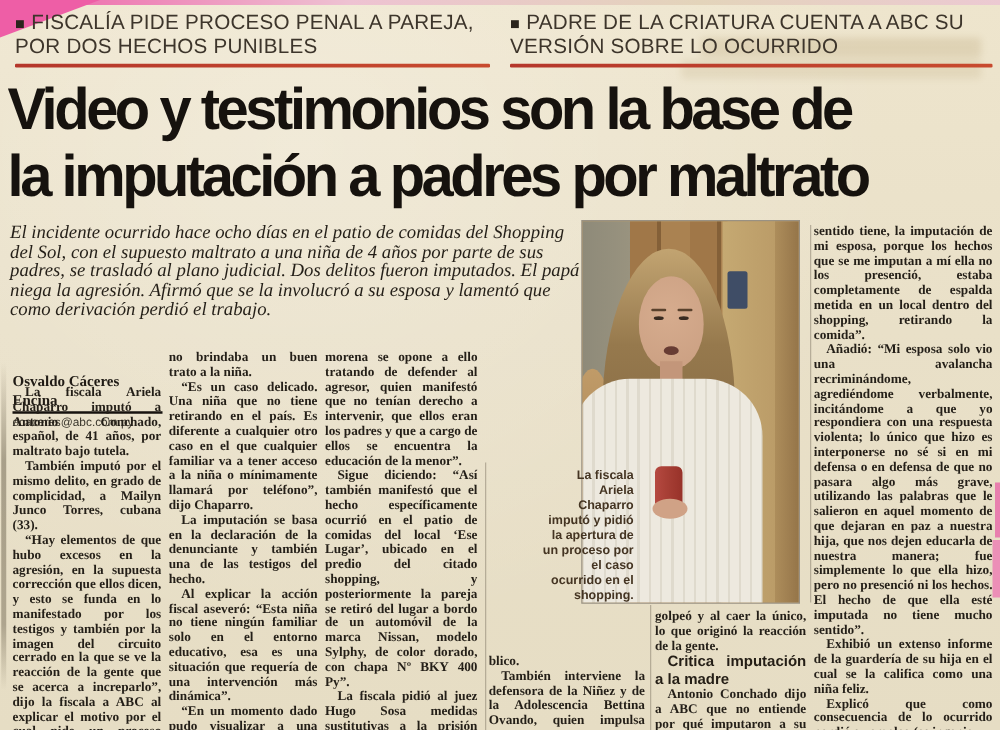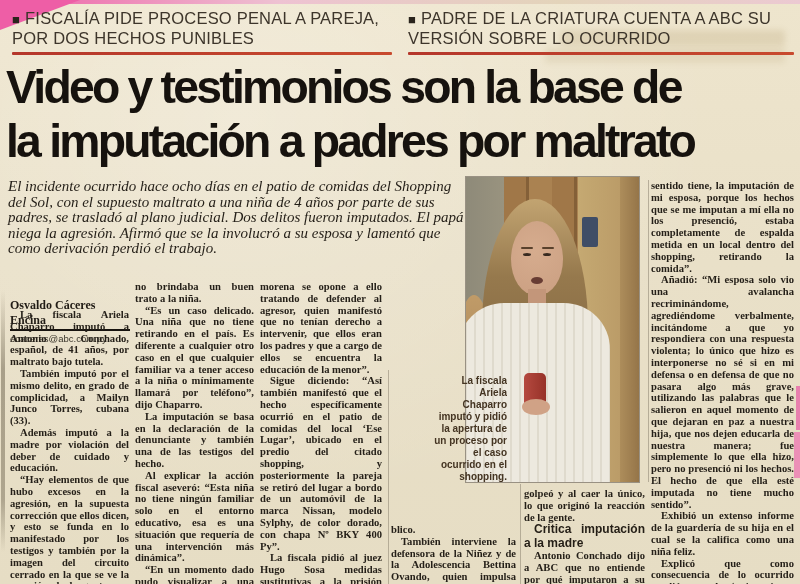--- a/index.html
+++ b/index.html
@@ -136,21 +136,20 @@
   <div class="lede">El incidente ocurrido hace ocho días en el patio de comidas del Shopping del Sol, con el supuesto maltrato a una niña de 4 años por parte de sus padres, se trasladó al plano judicial. Dos delitos fueron imputados. El papá niega la agresión. Afirmó que se la involucró a su esposa y lamentó que como derivación perdió el trabajo.</div>
 
   <div class="byline">
     <div class="name">Osvaldo Cáceres Encina</div>
     <div class="mail">ocaceres@abc.com.py</div>
   </div>
 
   <div class="bodycol c1">
     <p>La fiscala Ariela Chaparro imputó a Antonio Conchado, español, de 41 años, por maltrato bajo tutela.</p>
     <p>También imputó por el mismo delito, en grado de complicidad, a Mailyn Junco Torres, cubana (33).</p>
-    <p>Además imputó a la madre por violación del deber de cuidado y educación.</p>
     <p>“Hay elementos de que hubo excesos en la agresión, en la supuesta corrección que ellos dicen, y esto se funda en lo manifestado por los testigos y también por la imagen del circuito cerrado en la que se ve la reacción de la gente que se acerca a increparlo”, dijo la fiscala a ABC al explicar el motivo por el cual pide un proceso penal para este caso</p>
   </div>
 
   <div class="bodycol c2">
     <p class="noindent">no brindaba un buen trato a la niña.</p>
     <p>“Es un caso delicado. Una niña que no tiene retirando en el país. Es diferente a cualquier otro caso en el que cualquier familiar va a tener acceso a la niña o mínimamente llamará por teléfono”, dijo Chaparro.</p>
     <p>La imputación se basa en la declaración de la denunciante y también una de las testigos del hecho.</p>
     <p>Al explicar la acción fiscal aseveró: “Esta niña no tiene ningún familiar solo en el entorno educativo, esa es una situación que requería de una intervención más dinámica”.</p>
     <p>“En un momento dado pudo visualizar a una pareja con una menor presuntamente hija de la pareja, quien no pasaba los dos años de edad, el supuesto padre era de cutis</p>
   </div>

